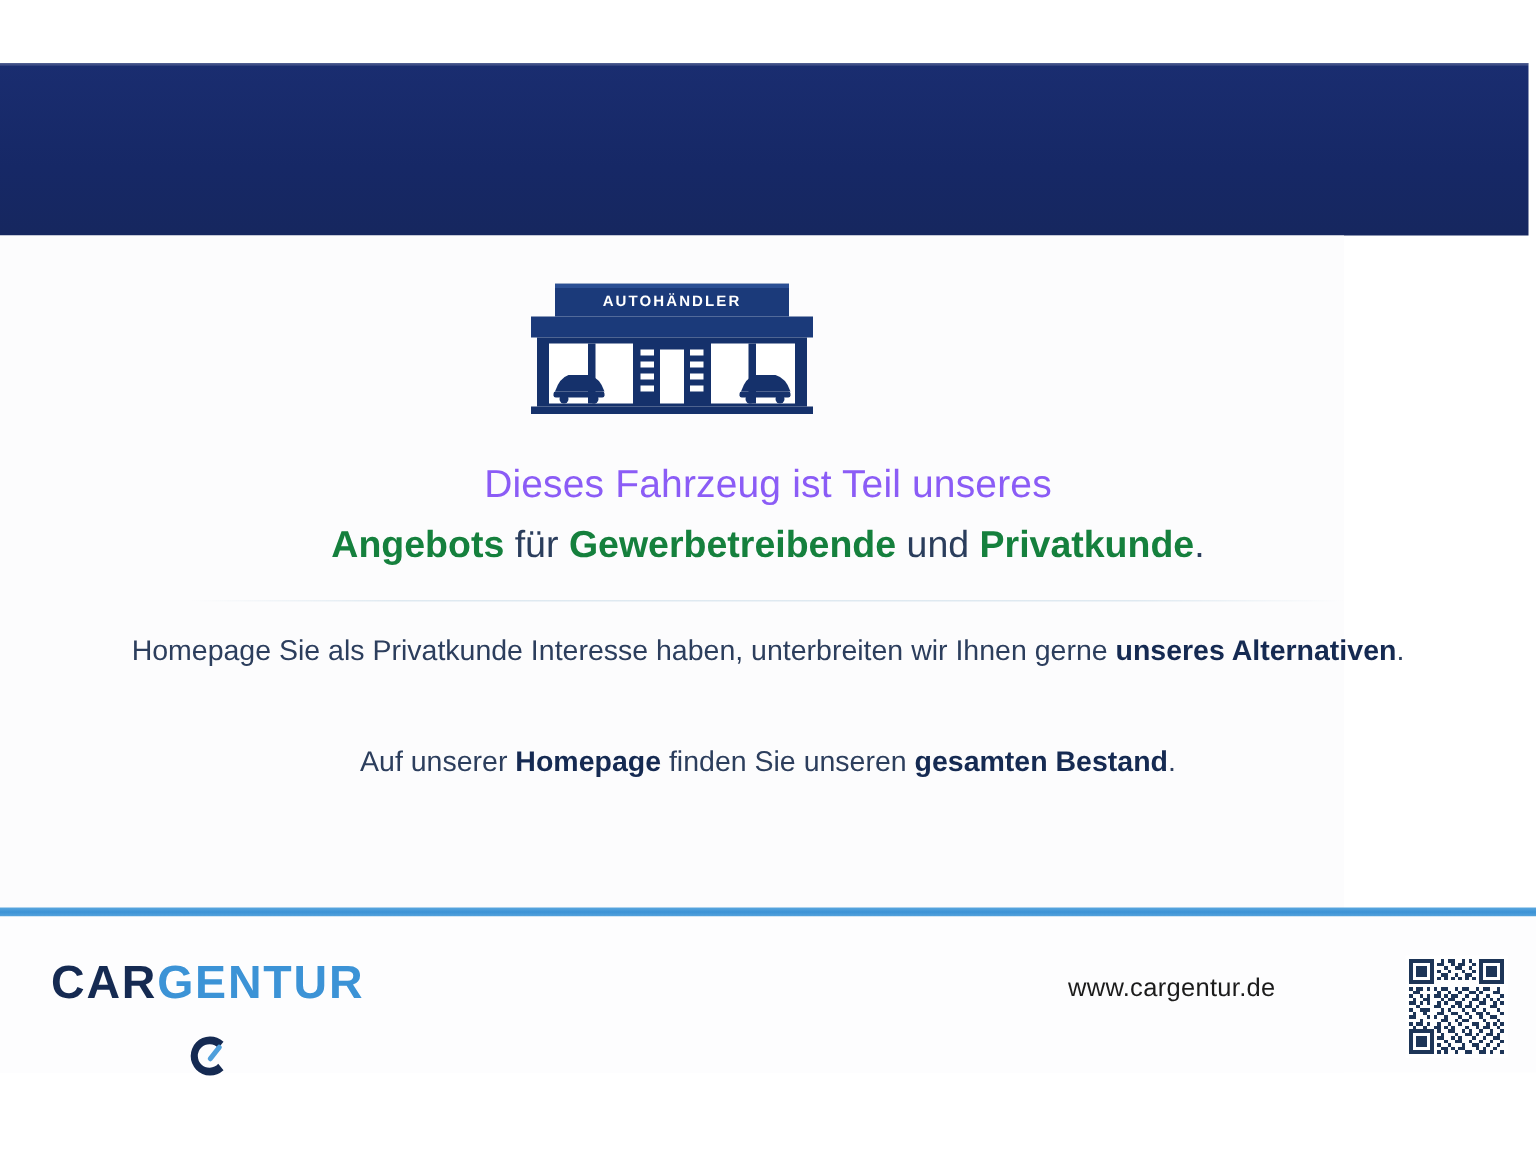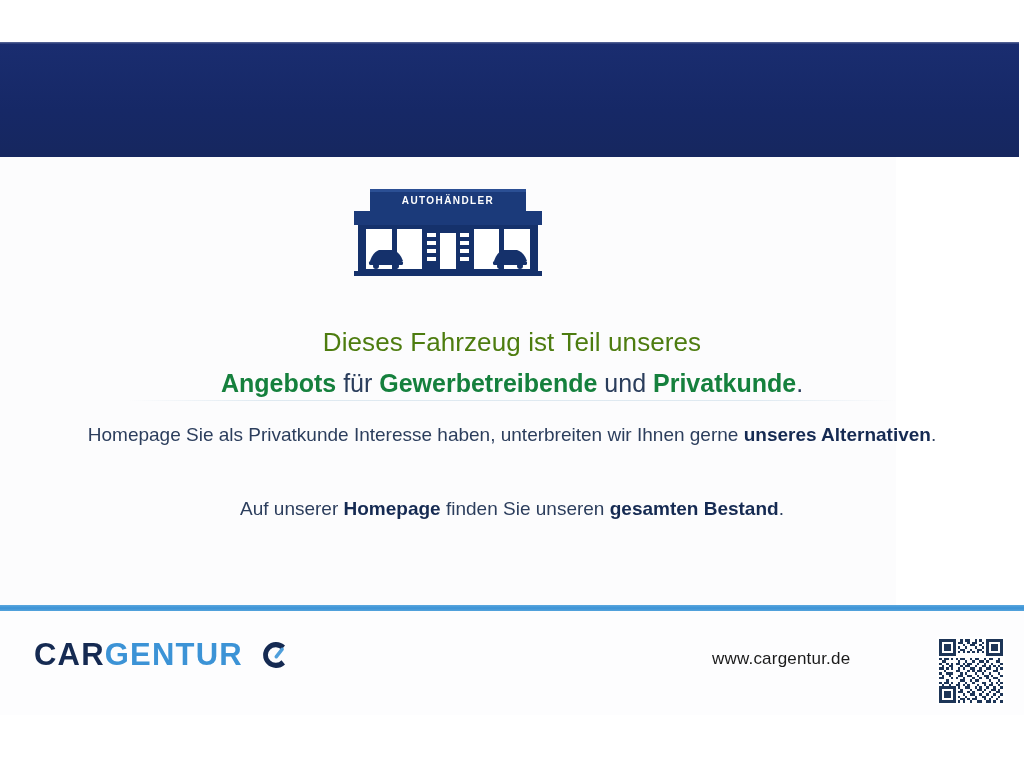--- a/index.html
+++ b/index.html
@@ -65,22 +65,21 @@
     top: 148px;
     width: 1024px;
     text-align: center;
     color: #1e3054;
   }
   .headline .line1 {
     font-size: 26px;
     font-weight: 400;
     letter-spacing: 0.1px;
     line-height: 34px;
-    color: #4d7c0f;
-    margin-top: 20px;
+    color: #8b5cf6;
   }
   .headline .line2 {
     margin-top: 8px;
     font-size: 25px;
     line-height: 33px;
     font-weight: 400;
     color: #2a3d5c;
   }
   .headline .line2 b {
     font-weight: 700;
@@ -135,20 +134,21 @@
     background: #fdfdfe;
   }
 
   .logo {
     position: absolute;
     left: 34px;
     top: 26px;
     display: flex;
     align-items: center;
     gap: 14px;
+    flex-direction: column;
   }
   .logo-word {
     font-size: 31px;
     font-weight: 700;
     letter-spacing: 1.2px;
   }
   .logo-word .seg-dark  { color: #152a52; }
   .logo-word .seg-light { color: #3c93d6; }
   .logo-mark { width: 34px; height: 34px; display: block; }
 

